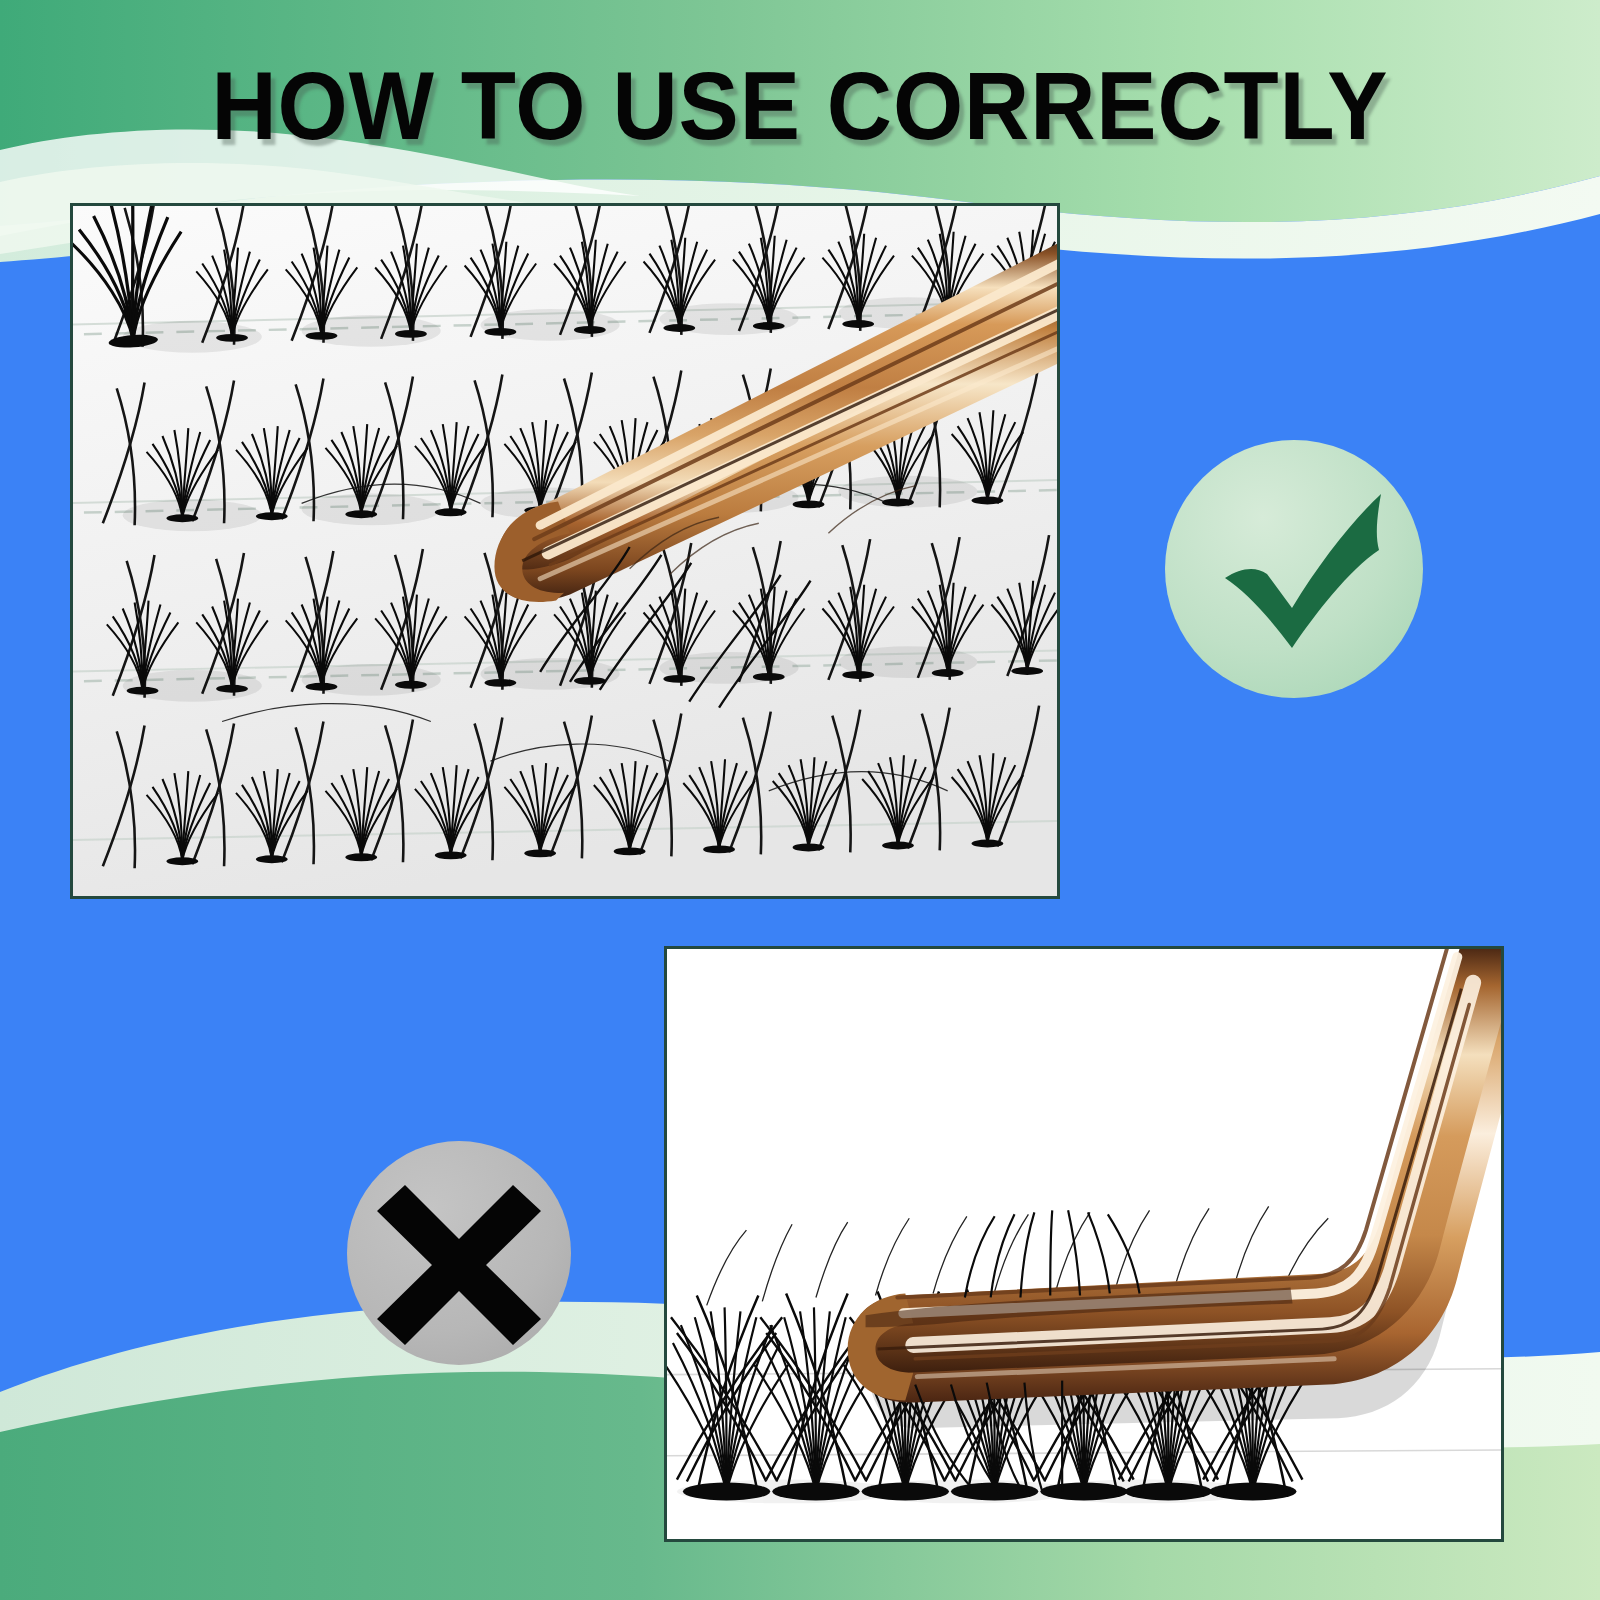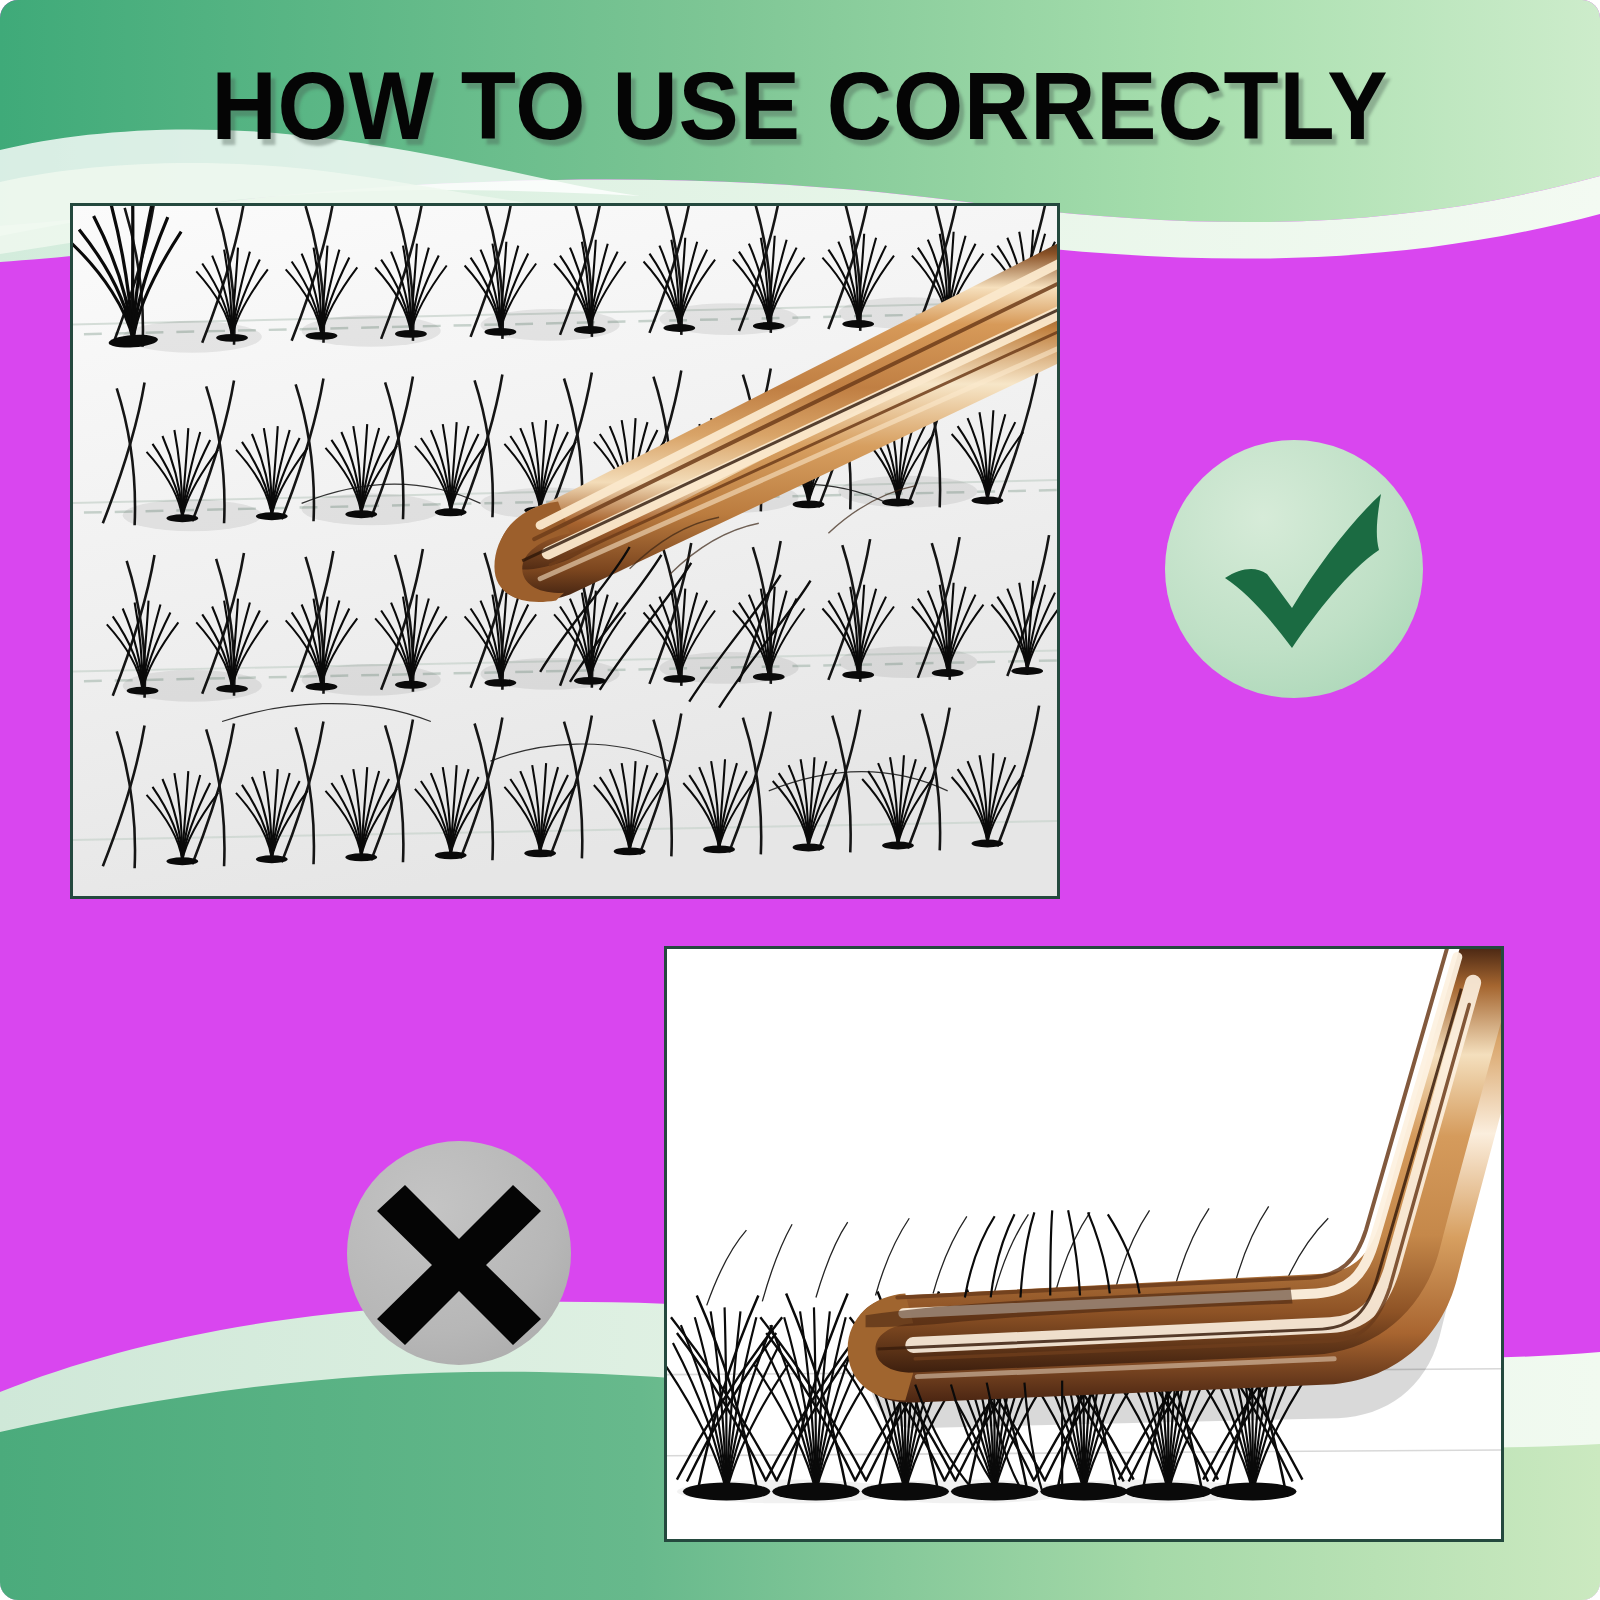--- a/index.html
+++ b/index.html
@@ -1,21 +1,21 @@
 <!DOCTYPE html>
 <html><head>
 <meta charset="utf-8">
 <style>
   html,body{margin:0;padding:0;}
   body{
     width:1600px;height:1600px;overflow:hidden;position:relative;
     background:#ffffff;
     font-family:"Liberation Sans","DejaVu Sans",sans-serif;
   }
-  #stage{position:absolute;inset:0;width:1600px;height:1600px;overflow:hidden;background:#d946ef;border-radius:18px;}
+  #stage{position:absolute;inset:0;width:1600px;height:1600px;overflow:hidden;background:#3b82f6;}
 
   
   .bg-layer{position:absolute;inset:0;width:1600px;height:1600px;}
 
   
   .title{
     position:absolute;left:0;top:58px;width:1600px;
     text-align:center;
     font-size:96px;
     font-weight:bold;

